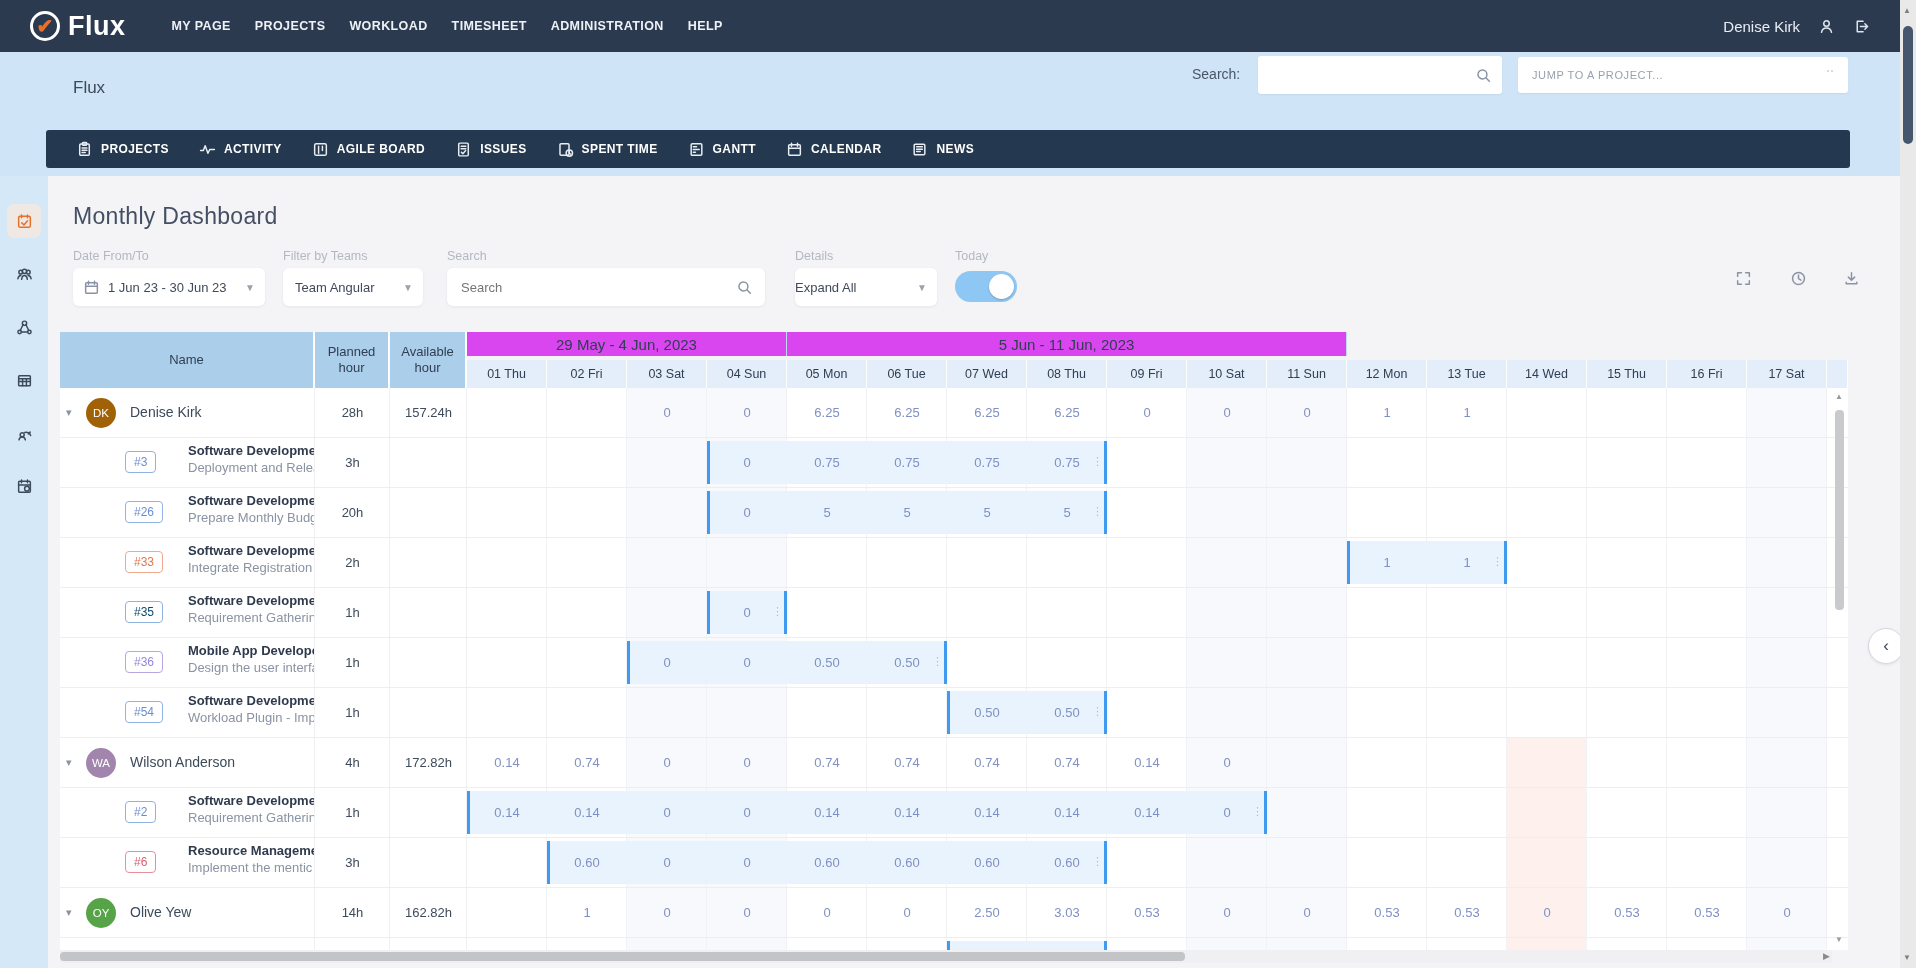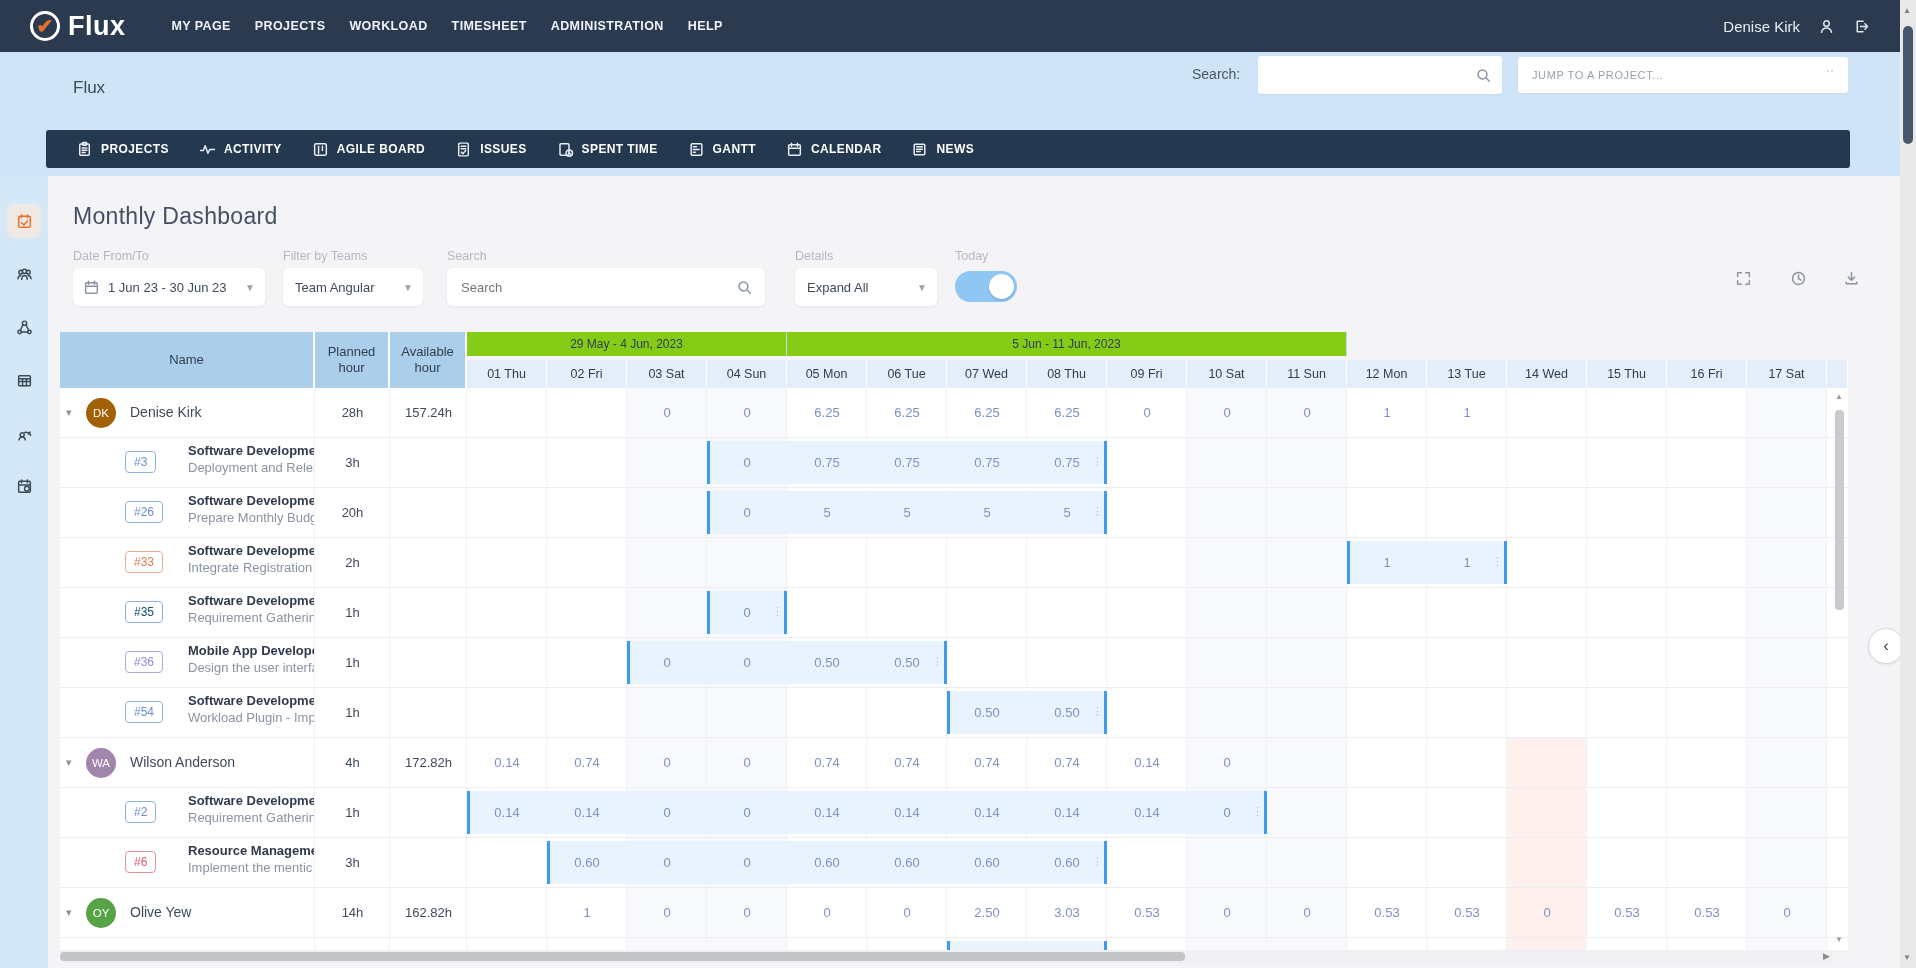--- a/index.html
+++ b/index.html
@@ -48,21 +48,21 @@
   .fcontrol .caret{margin-left:auto;margin-right:10px;color:#9aa2af;font-size:10px;}
   #search-filter input{border:none;outline:none;flex:1;margin-left:12px;font-size:13px;font-family:inherit;background:transparent;}
   #search-filter .sicon{margin-right:12px;color:#8a93a3;display:flex;}
   #today-toggle{position:absolute;left:955px;top:271px;width:62px;height:31px;border-radius:16px;background:#8ec6f4;cursor:pointer;}
   #today-toggle .knob{position:absolute;right:3px;top:3px;width:25px;height:25px;border-radius:50%;background:#fff;box-shadow:0 1px 2px rgba(0,0,0,.2);}
   .action-icon{position:absolute;top:270px;color:#8b93a5;cursor:pointer;display:flex;}
   
   #tbl-weekrow,#tbl-dayrow{position:absolute;left:60px;display:flex;}
   .lh-cell{background:#abceeb;color:#2f3e52;font-size:13px;display:flex;align-items:center;justify-content:center;
     text-align:center;box-sizing:border-box;border-right:2px solid #fdfdfd;line-height:1.25;}
-  .week-cell{background:#84cc16;color:#2f3e52;font-size:12px;display:flex;align-items:center;justify-content:center;
+  .week-cell{background:#d946ef;color:#2f3e52;font-size:15px;display:flex;align-items:center;justify-content:center;
     box-sizing:border-box;border-right:1px solid #c3dbf1;height:24px;}
   .day-cell{background:#e3eefa;color:#2f3e52;font-size:12.5px;display:flex;align-items:center;justify-content:center;
     box-sizing:border-box;border-right:1px solid #fdfdfd;height:28px;}
   #tbl-body{position:absolute;left:60px;top:388px;width:1788px;height:562px;overflow:hidden;background:#fff;}
   .trow{position:relative;width:1788px;height:50px;border-bottom:1px solid #ededf2;box-sizing:border-box;background:#fff;}
   .cellbg{position:absolute;top:0;height:49px;box-sizing:border-box;border-right:1px solid #f0f2f6;}
   .cellbg.weekend{background:#f7f9fc;}
   .cellbg.pink{background:#fdf0ed;}
   .colsep{position:absolute;top:0;height:49px;border-right:1px solid #eef0f4;}
   .cellval{position:absolute;top:0;height:49px;line-height:49px;text-align:center;font-size:13px;color:#7f90c4;z-index:3;}
@@ -306,21 +306,21 @@
 <div class="fcontrol" id="search-filter" style="left:447px;width:318px">
   <input placeholder="Search" style="">
   <span class="sicon">
       <svg width="17" height="17" viewBox="0 0 16 16" fill="none" stroke="currentColor" stroke-width="1.4" stroke-linecap="round" stroke-linejoin="round">
         <circle cx="7" cy="7" r="4.2"></circle>
         <path d="m10.2 10.2 3.3 3.3"></path>
       </svg>
     </span>
 </div>
 <div class="fcontrol" style="left:795px;width:142px">
-  <span style="margin-left:12px">Expand All</span>
+  <span style="">Expand All</span>
   <span class="caret">▼</span>
 </div>
 <div id="today-toggle">
     <div class="knob"></div>
   </div>
 
 <span class="action-icon" style="left:1735px">
     <svg width="17" height="17" viewBox="0 0 16 16" fill="none" stroke="currentColor" stroke-width="1.4" stroke-linecap="round" stroke-linejoin="round">
       <path d="M2.5 6V2.5H6M10 2.5h3.5V6M13.5 10v3.5H10M6 13.5H2.5V10"></path>
     </svg>

